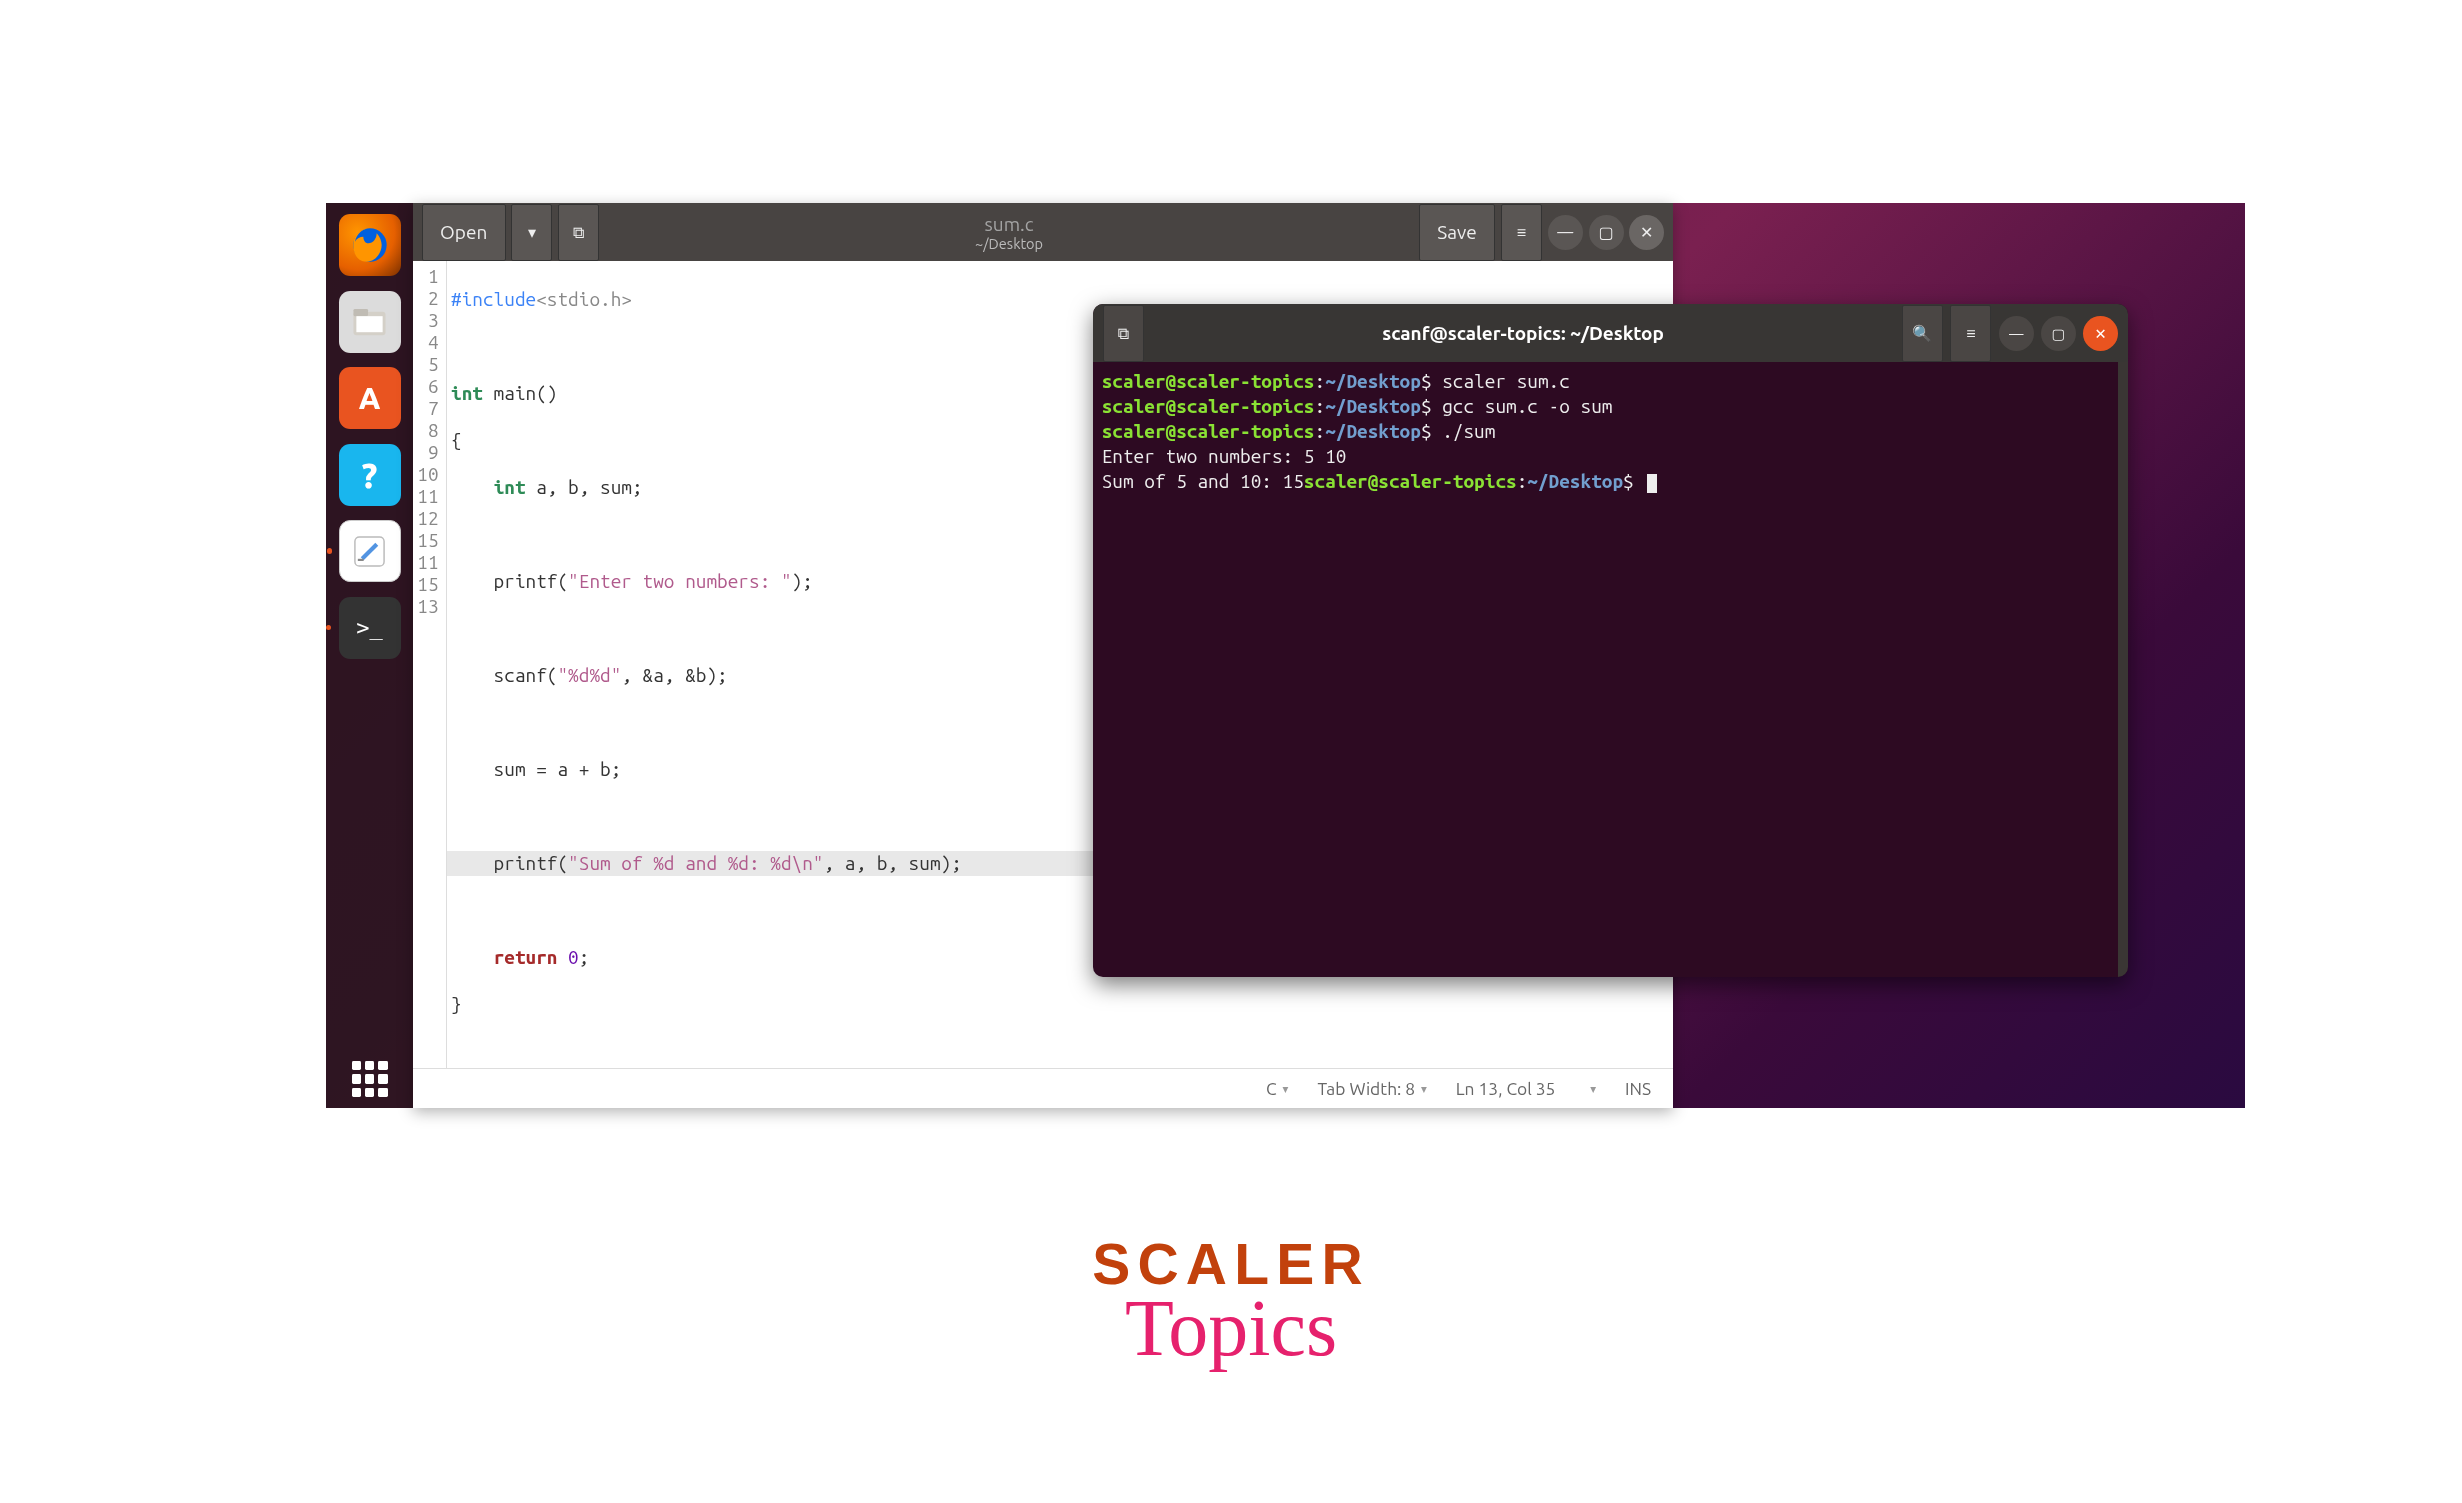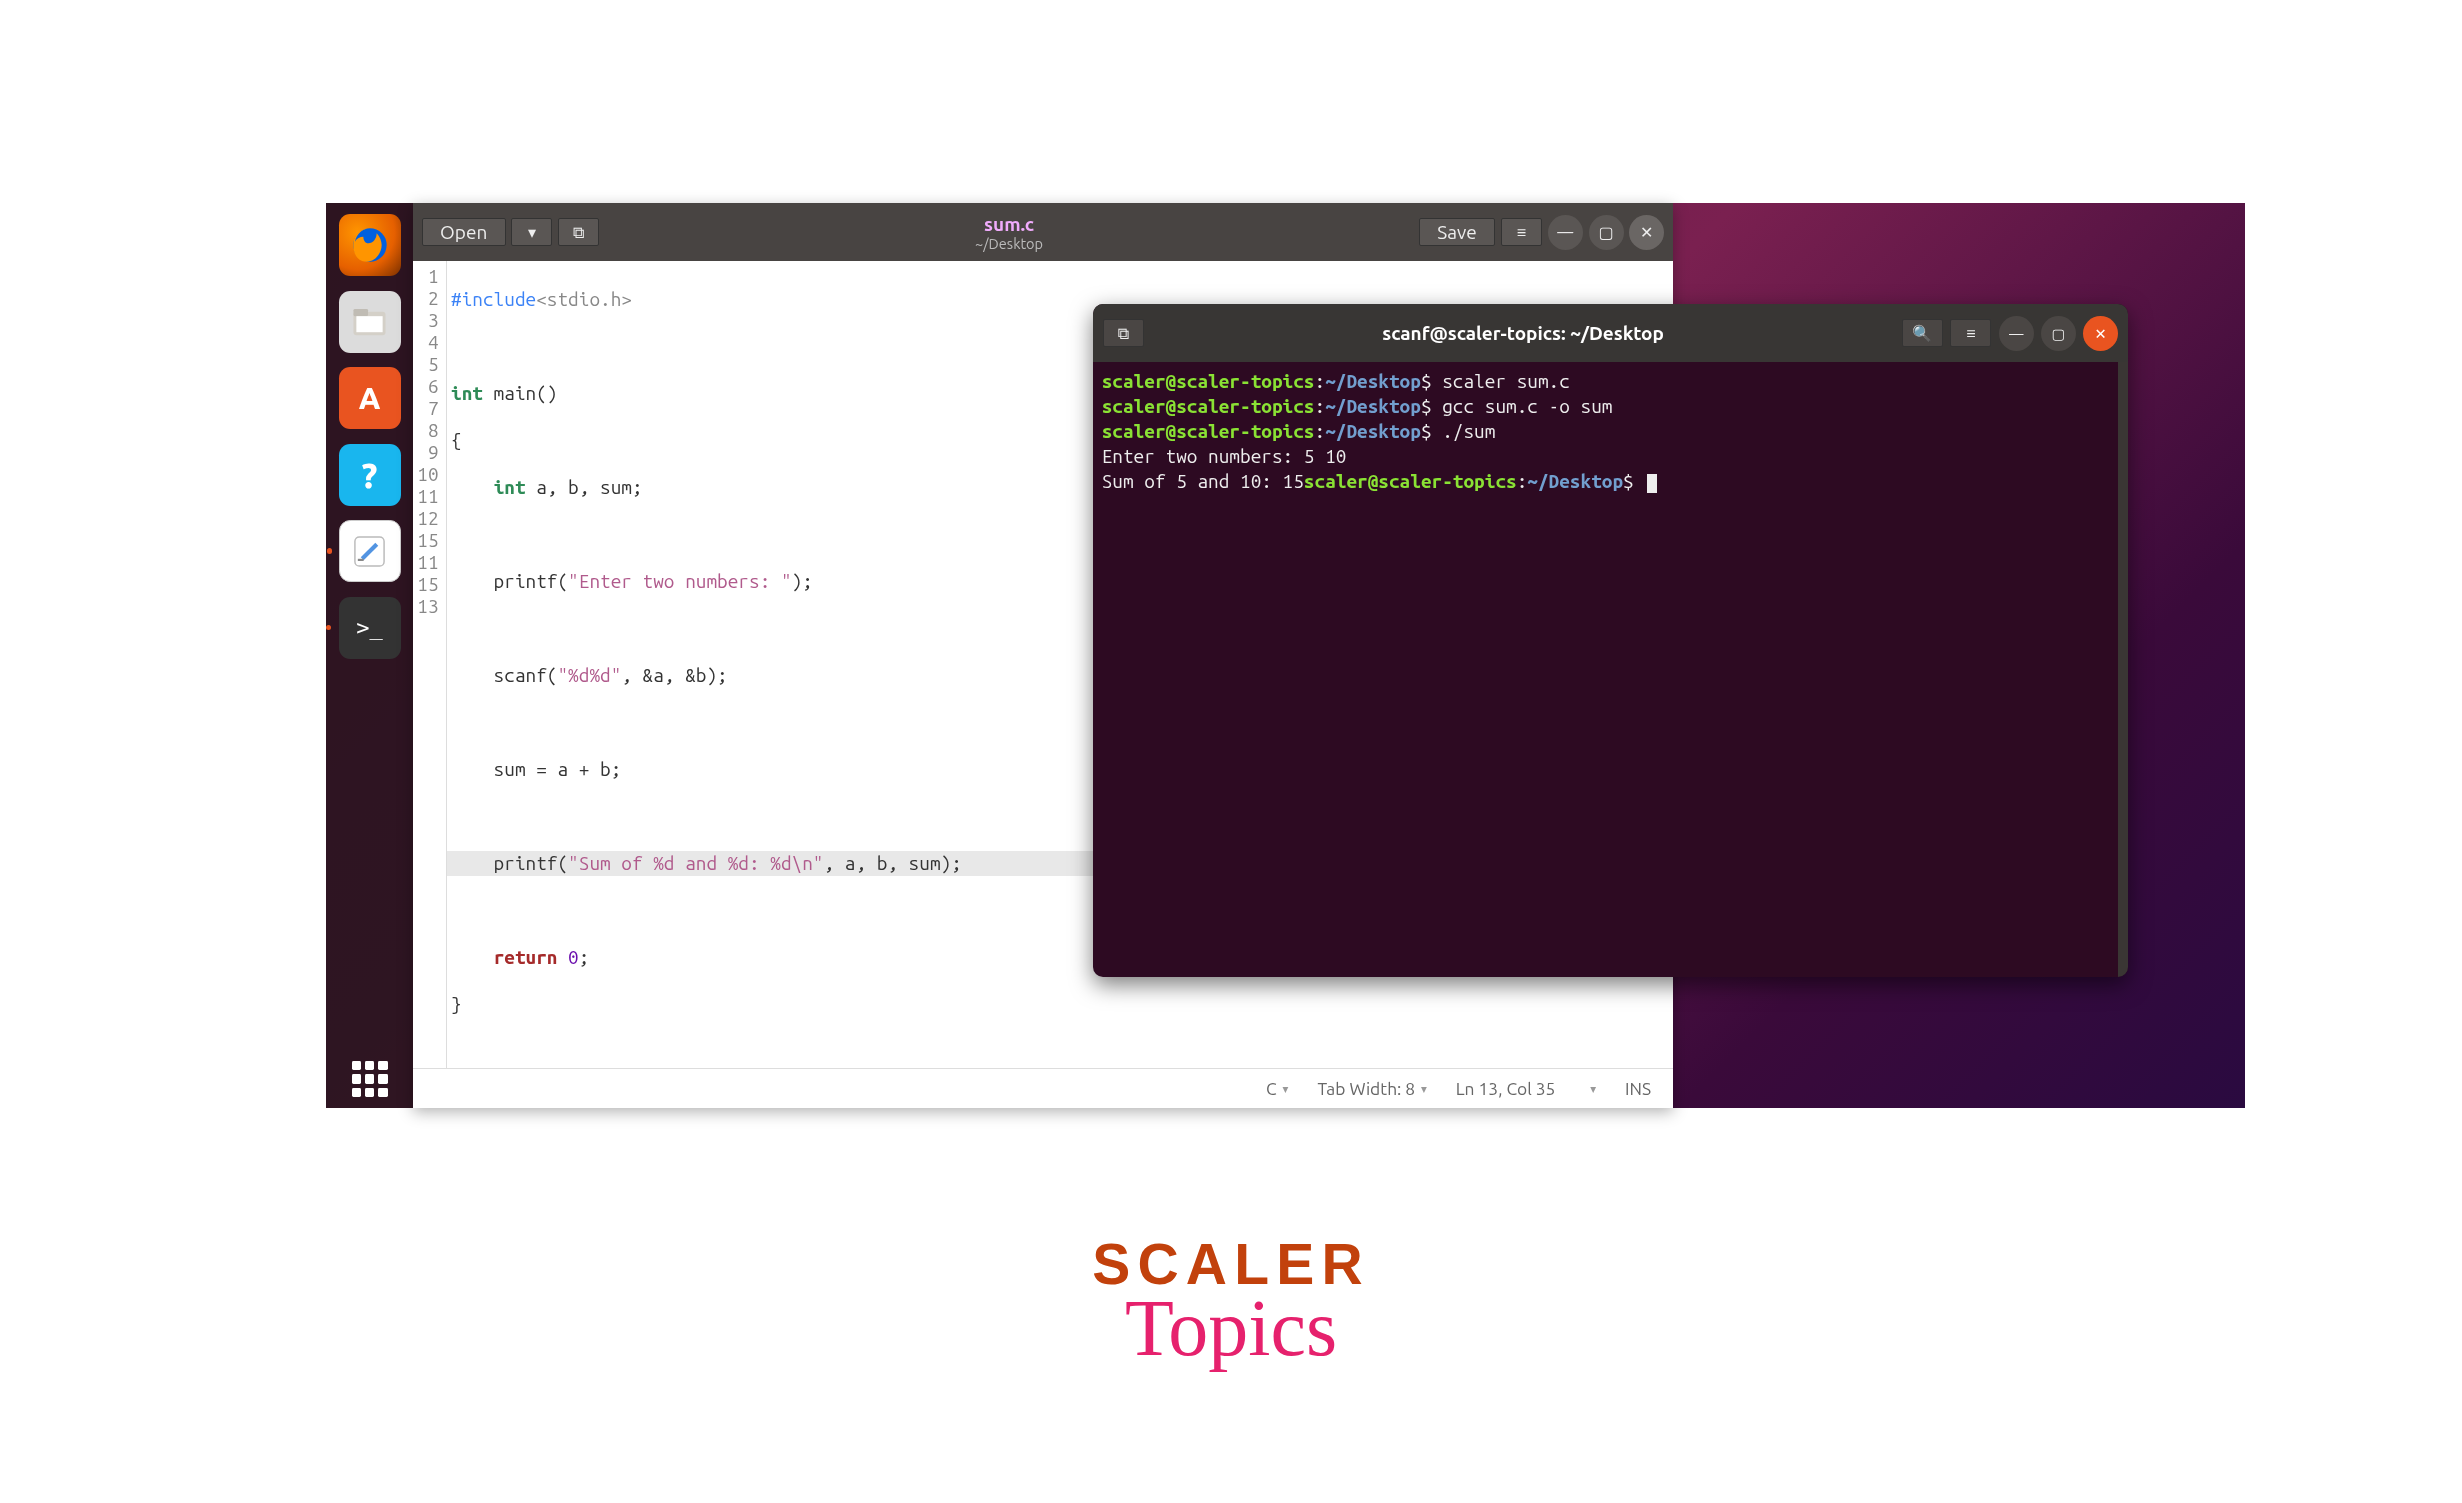--- a/index.html
+++ b/index.html
@@ -82,35 +82,35 @@
   .gedit-header {
     height: 58px;
     background: #484442;
     display: flex;
     align-items: center;
     color: #ddd;
     padding: 0 8.7px;
     gap: 5.8px;
   }
   .hbtn {
-    height: 28px;
+    height: 57px;
     padding: 0 17.4px;
     background: #5a5654;
     border: 0.7px solid #333;
     border-radius: 2px;
     color: #eee;
     display: flex;
     align-items: center;
     justify-content: center;
     font-size: 19px;
   }
   .hbtn.small { width: 41px; padding: 0; }
   .hbtn.icon { font-size: 16px; }
   .gedit-title-wrap { flex:1; text-align:center; }
-  .gedit-title { font-weight: 700; font-size: 19px; color: #f0abfc; }
+  .gedit-title { font-weight: 400; font-size: 19px; color: #a3a3a3; }
   .gedit-subtitle { font-size: 14.5px; color: #bbb; }
   .win-ctrl {
     width: 35px; height: 35px; border-radius: 50%;
     background: #5a5654; display:flex; align-items:center; justify-content:center;
     font-size: 16px; color:#eee;
   }
   .win-ctrl.close { background: #6a6664; }
 
   .gedit-body {
     flex: 1;

